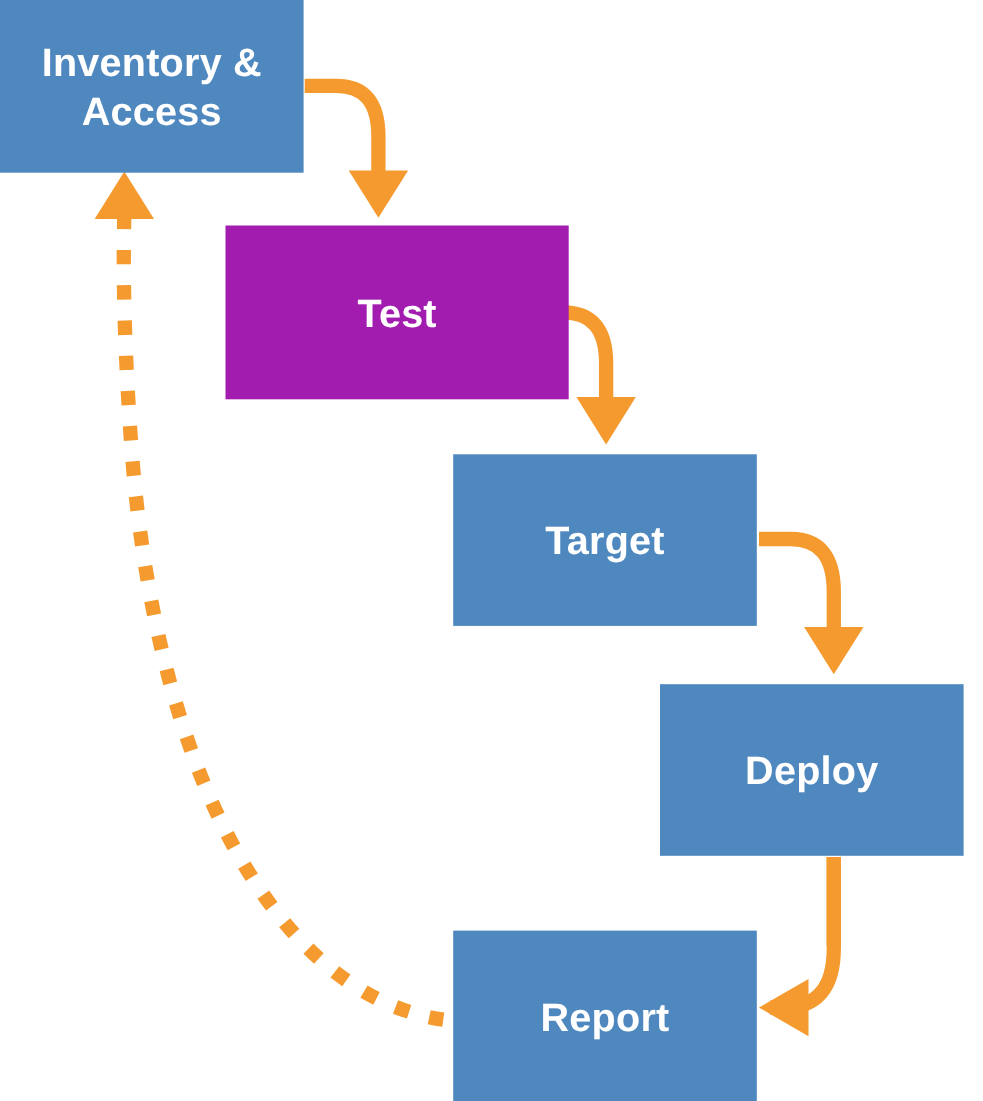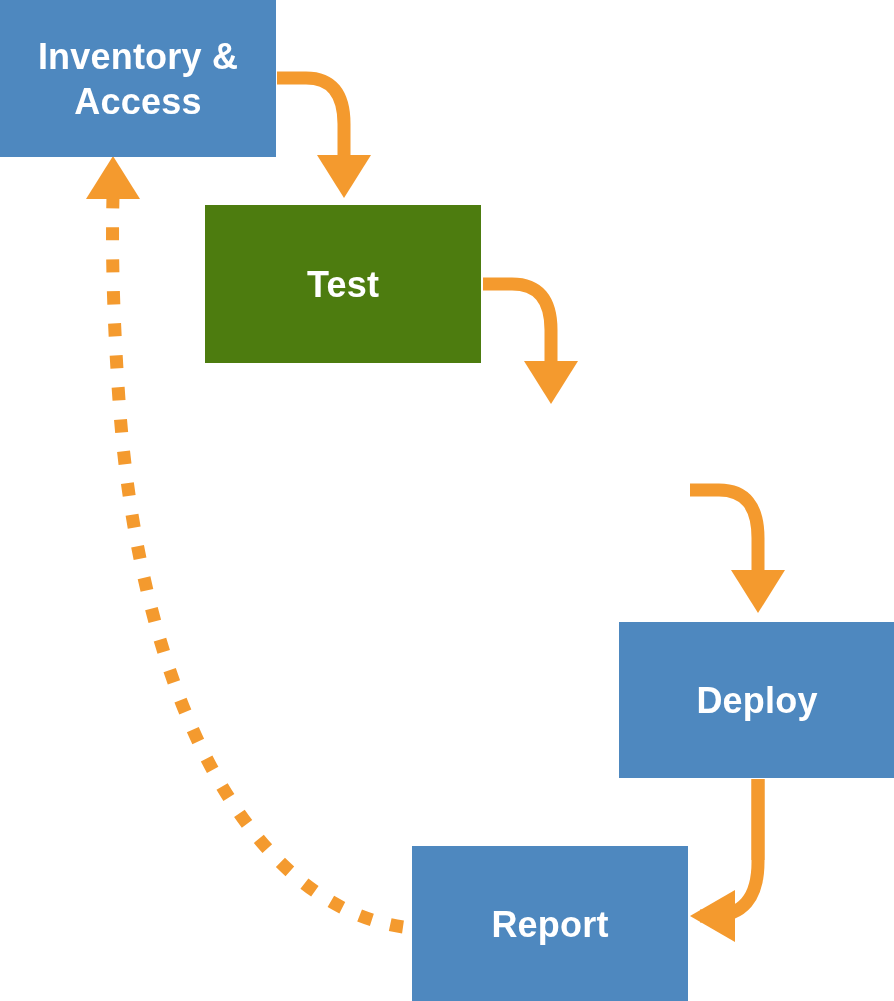--- a/index.html
+++ b/index.html
@@ -94,20 +94,21 @@
 
     <g>
       <path class="edge-dashed" d="M 403 927 C 250 905 140 700 119 400 C 112 300 112 240 113 196" style="stroke: rgb(244, 154, 46);"></path>
       <polygon class="arrow-head" points="113,156 86,199 140,199" style="fill: rgb(244, 154, 46);"></polygon>
     </g>
   </svg>
 
   <div class="node" id="node-inventory" style="left: 0px; top: 0px; width: 276px; height: 157px; background: rgb(78, 136, 191); color: rgb(255, 255, 255);">Inventory &amp;
 Access</div>
 
-  <div class="node" id="node-test" style="left: 205px; top: 205px; width: 276px; height: 158px; background: #4d7c0f; color: rgb(255, 255, 255);">Test</div>
+  <div class="node" id="node-test" style="left: 205px; top: 205px; width: 312px; height: 158px; background: #a21caf; color: rgb(255, 255, 255);">Test</div>
 
+  <div class="node" id="node-target" style="left: 412px; top: 413px; width: 276px; height: 156px; background: rgb(78, 136, 191); color: rgb(255, 255, 255);">Target</div>
 
-  <div class="node" id="node-deploy" style="left: 619px; top: 622px; width: 276px; height: 156px; background: rgb(78, 136, 191); color: rgb(255, 255, 255);">Deploy</div>
+  <div class="node" id="node-deploy" style="left: 600px; top: 622px; width: 276px; height: 156px; background: rgb(78, 136, 191); color: rgb(255, 255, 255);">Deploy</div>
 
   <div class="node" id="node-report" style="left: 412px; top: 846px; width: 276px; height: 156px; background: rgb(78, 136, 191); color: rgb(255, 255, 255); text-align: right;">Report</div>
 
 </div>
 
 </body></html>

